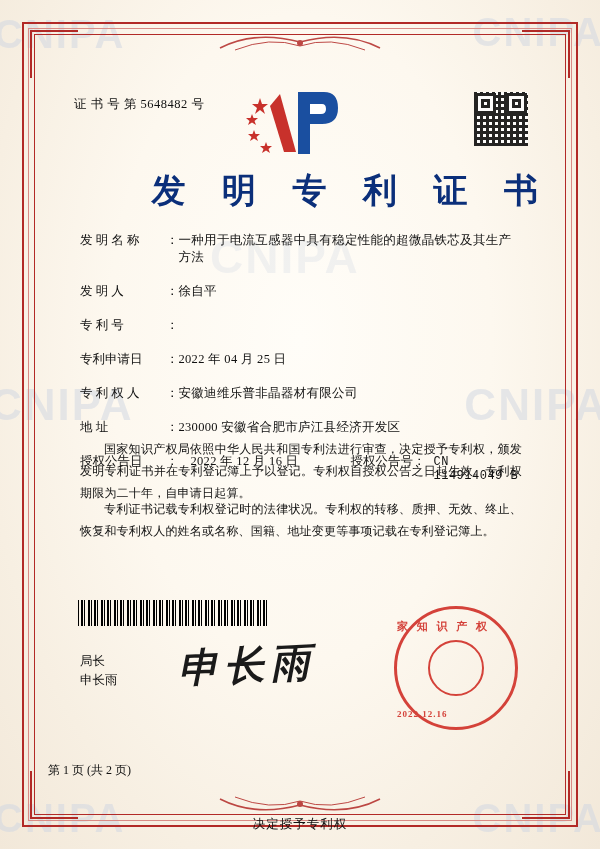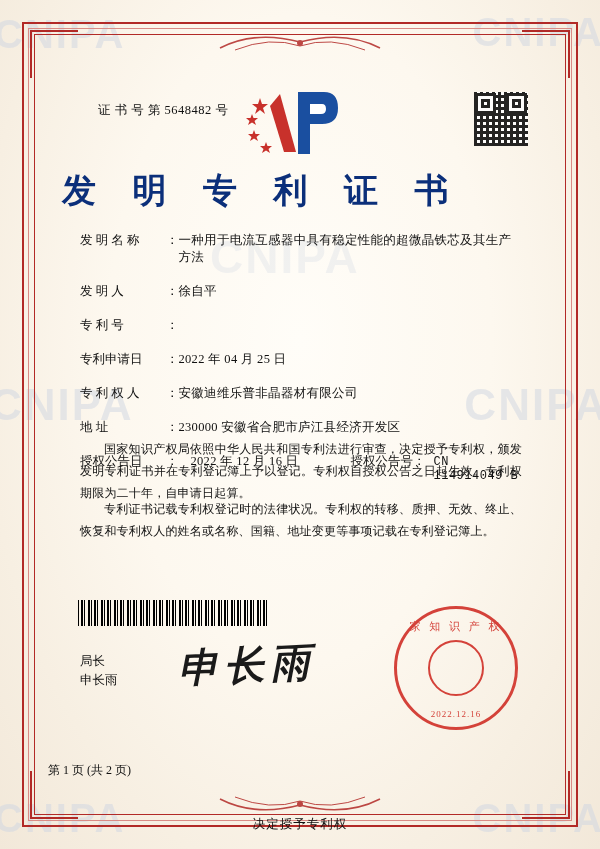--- a/index.html
+++ b/index.html
@@ -72,25 +72,24 @@
   .flourish.bottom { bottom: 26px; }
 
   
   .content {
     position: absolute;
     left: 48px; top: 60px; right: 48px; bottom: 60px;
   }
 
   .cert-no {
     position: absolute;
-    left: 26px; top: 42px;
+    left: 26px; top: 36px;
     font-size: 12.5px;
     color: #111;
     letter-spacing: .5px;
-    margin-left: 24px;
   }
 
   
   .qr {
     position: absolute;
     right: 24px; top: 32px;
     width: 54px; height: 54px;
     background-color: #ffffff;
     background-image:
       repeating-linear-gradient(90deg, #000 0 3px, transparent 3px 6px),
@@ -117,21 +116,21 @@
     top: 26px;
     transform: translateX(-50%);
     width: 120px;
     height: 74px;
   }
 
   .title {
     position: absolute;
     left: 0; right: 0;
     top: 108px;
-    text-align: left;
+    text-align: right;
     font-size: 34px;
     letter-spacing: 14px;
     text-indent: 14px;
     font-weight: bold;
     color: #0b2f7a;
     font-family: "Liberation Serif", "DejaVu Serif", serif;
   }
 
   
   .fields {
@@ -248,25 +247,24 @@
     left: 50%; top: 50%;
     transform: translate(-50%,-50%);
     width: 52px; height: 52px;
     border: 2px solid #cf2a22;
     border-radius: 50%;
   }
   .seal .seal-text-top,
   .seal .seal-text-bottom {
     position: absolute;
     left: 0; right: 0;
-    text-align: center;
     color: #cf2a22;
     font-size: 11px;
     letter-spacing: 3px;
-    font-weight: normal;
+    font-weight: bold;
   }
   .seal .seal-text-top { top: 10px; }
   .seal .seal-text-bottom { bottom: 8px; font-size: 9px; letter-spacing: 1px; }
 
   .page-num {
     position: absolute;
     left: 0; right: 0;
     bottom: 10px;
     text-align: left;
     font-size: 12px;

